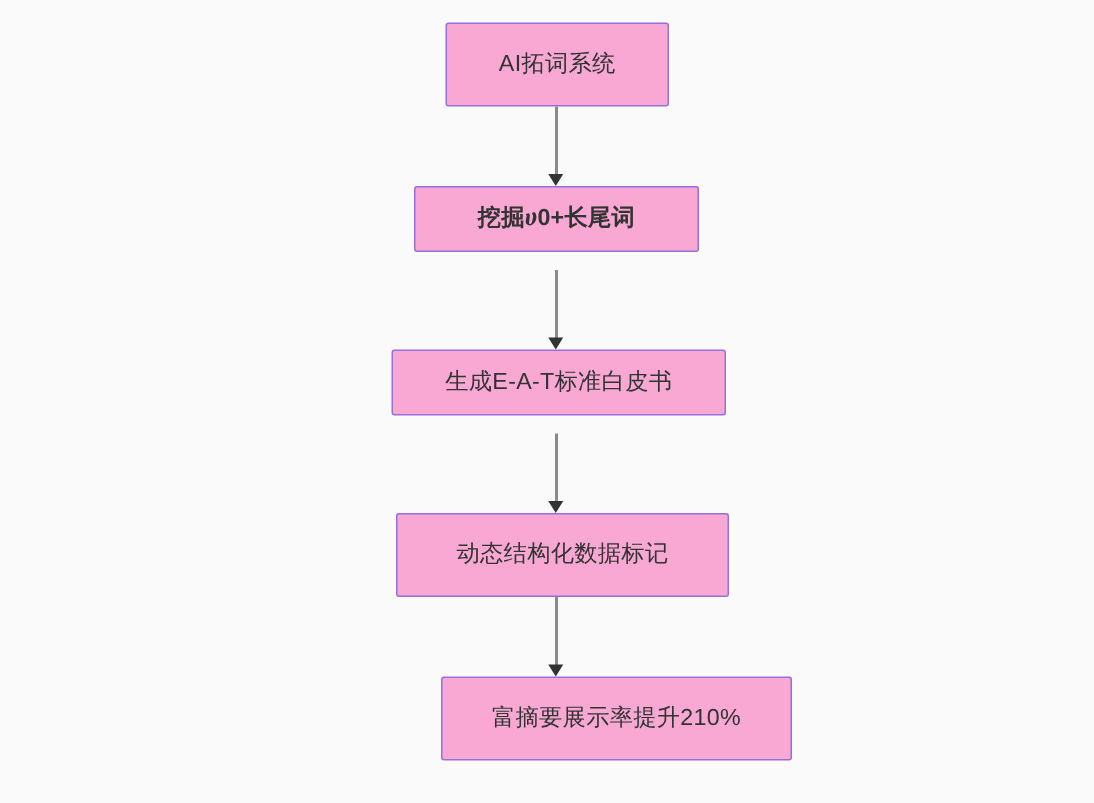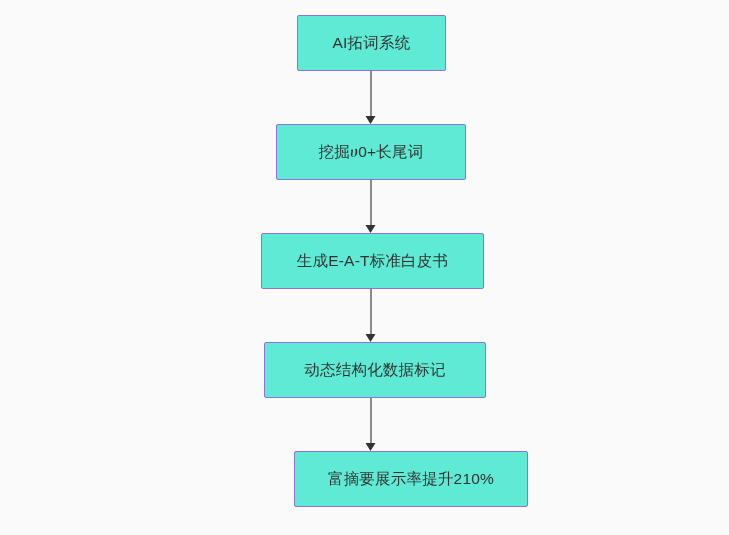--- a/index.html
+++ b/index.html
@@ -14,21 +14,21 @@
     overflow: hidden;
   }
   #flowchart {
     position: relative;
     width: 729px;
     height: 535px;
   }
   .node {
     position: absolute;
     box-sizing: border-box;
-    background: #5eead4;
+    background: #f9a8d4;
     border: 1.6px solid #9370db;
     border-radius: 2px;
     display: flex;
     align-items: center;
     justify-content: center;
     color: #333333;
     font-size: 15.5px;
     line-height: 1.2;
     letter-spacing: 0.2px;
     white-space: nowrap;
@@ -77,24 +77,24 @@
     <div class="edge-head" style="top: 44.5px;"></div>
   </div>
   <div class="edge" id="edge-3" style="left: 371px; top: 398px; height: 53px;">
     <div class="edge-line" style="height: 46px;"></div>
     <div class="edge-head" style="top: 44.5px;"></div>
   </div>
 
   <div class="node" id="node-0" style="left: 297px; top: 15px; width: 149px; height: 56px;">
     <span class="node-label">AI拓词系统</span>
   </div>
-  <div class="node" id="node-1" style="left: 276px; top: 124px; width: 190px; height: 56px;">
+  <div class="node" id="node-1" style="left: 276px; top: 124px; width: 190px; height: 44px; font-weight: bold;">
     <span class="node-label">挖掘ሀ0+长尾词</span>
   </div>
-  <div class="node" id="node-2" style="left: 261px; top: 233px; width: 223px; height: 56px;">
+  <div class="node" id="node-2" style="left: 261px; top: 233px; width: 223px; height: 44px;">
     <span class="node-label">生成E-A-T标准白皮书</span>
   </div>
   <div class="node" id="node-3" style="left: 264px; top: 342px; width: 222px; height: 56px;">
     <span class="node-label">动态结构化数据标记</span>
   </div>
   <div class="node" id="node-4" style="left: 254px; top: 451px; width: 234px; height: 56px; margin-left: 40px;">
     <span class="node-label">富摘要展示率提升210%</span>
   </div>
 
 </div>

